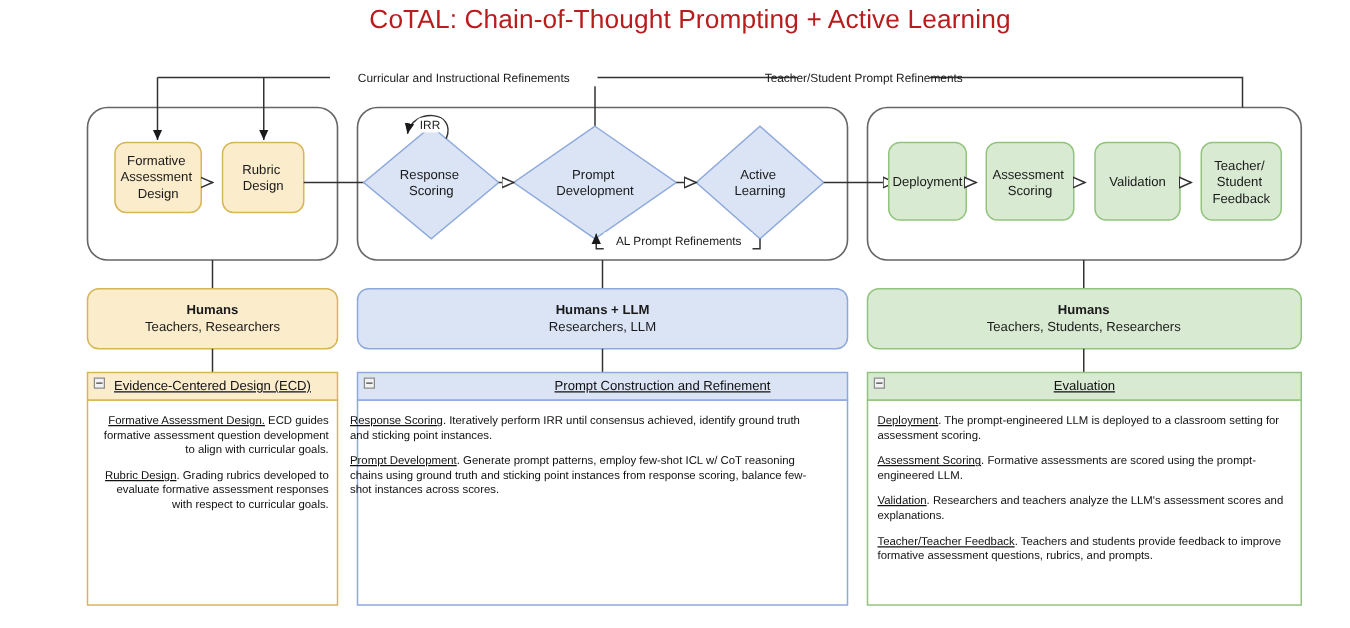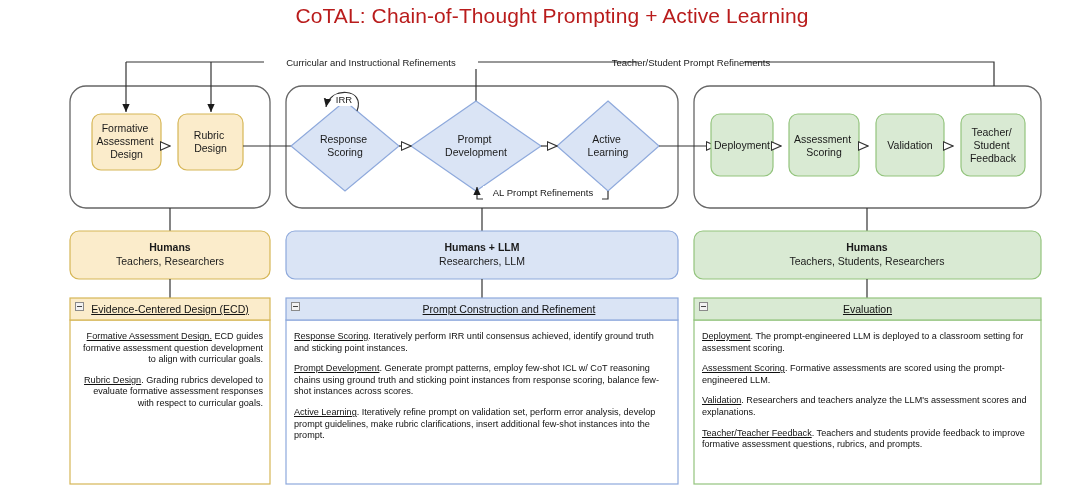--- a/index.html
+++ b/index.html
@@ -181,32 +181,31 @@
   <rect class="hdr-b" x="286" y="298" width="392" height="22"></rect>
 
   <rect class="panel-body pb-g" x="694" y="320" width="347" height="164"></rect>
   <rect class="hdr-g" x="694" y="298" width="347" height="22"></rect>
 </svg>
 
 <div class="collapse-ico" style="left:75px;top:302px;"></div>
 <div class="panel-hdr-label" style="left:70px;top:303px;width:200px;">Evidence-Centered Design (ECD)</div>
 
 <div class="collapse-ico" style="left:291px;top:302px;"></div>
-<div class="panel-hdr-label" style="left:281px;top:303px;width:456px;">Prompt Construction and Refinement</div>
+<div class="panel-hdr-label" style="left:302px;top:303px;width:456px;">Prompt Construction and Refinement</div>
 
 <div class="collapse-ico" style="left:699px;top:302px;"></div>
 <div class="panel-hdr-label" style="left:694px;top:303px;width:347px;">Evaluation</div>
 
 <div class="panel-text" id="ecd-text" style="left:78px;top:331px;width:185px;text-align:right;">
     <p><u>Formative Assessment Design.</u> ECD guides formative assessment question development to align with curricular goals.</p>
     <p><u>Rubric Design</u>. Grading rubrics developed to evaluate formative assessment responses with respect to curricular goals.</p>
   </div>
-<div class="panel-text" id="prompt-text" style="left:294px;top:331px;width:377px;">
+<div class="panel-text" id="prompt-text" style="left:280px;top:331px;width:377px;">
     <p><u>Response Scoring</u>. Iteratively perform IRR until consensus achieved, identify ground truth and sticking point instances.</p>
     <p><u>Prompt Development</u>. Generate prompt patterns, employ few-shot ICL w/ CoT reasoning chains using ground truth and sticking point instances from response scoring, balance few-shot instances across scores.</p>
-    <p><u>Active Learning</u>. Iteratively refine prompt on validation set, perform error analysis, develop prompt guidelines, make rubric clarifications, insert additional few-shot instances into the prompt.</p>
   </div>
 <div class="panel-text" id="eval-text" style="left:702px;top:331px;width:332px;">
     <p><u>Deployment</u>. The prompt-engineered LLM is deployed to a classroom setting for assessment scoring.</p>
     <p><u>Assessment Scoring</u>. Formative assessments are scored using the prompt-engineered LLM.</p>
     <p><u>Validation</u>. Researchers and teachers analyze the LLM's assessment scores and explanations.</p>
     <p><u>Teacher/Teacher Feedback</u>. Teachers and students provide feedback to improve formative assessment questions, rubrics, and prompts.</p>
   </div>
 
 </body></html>

